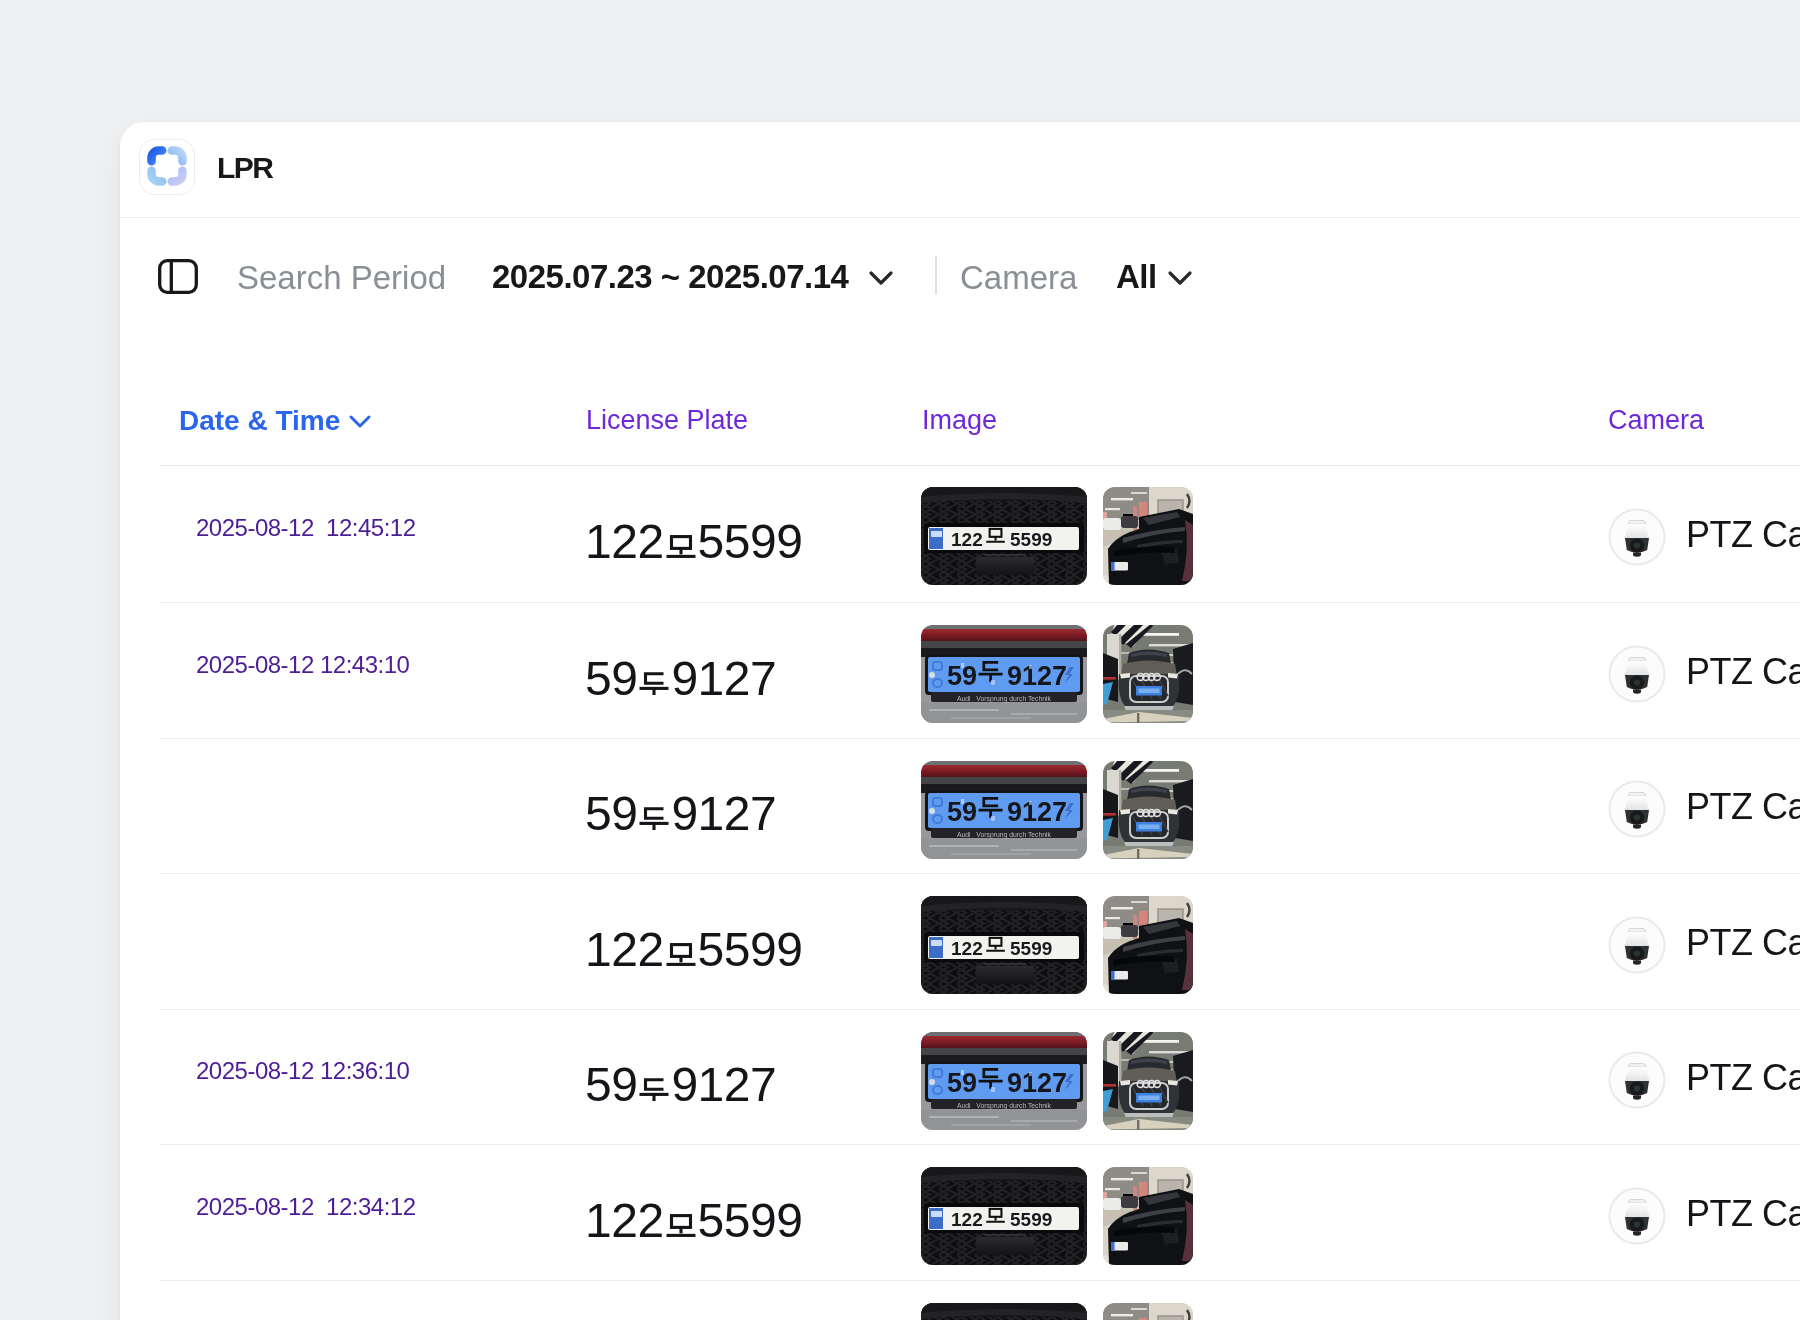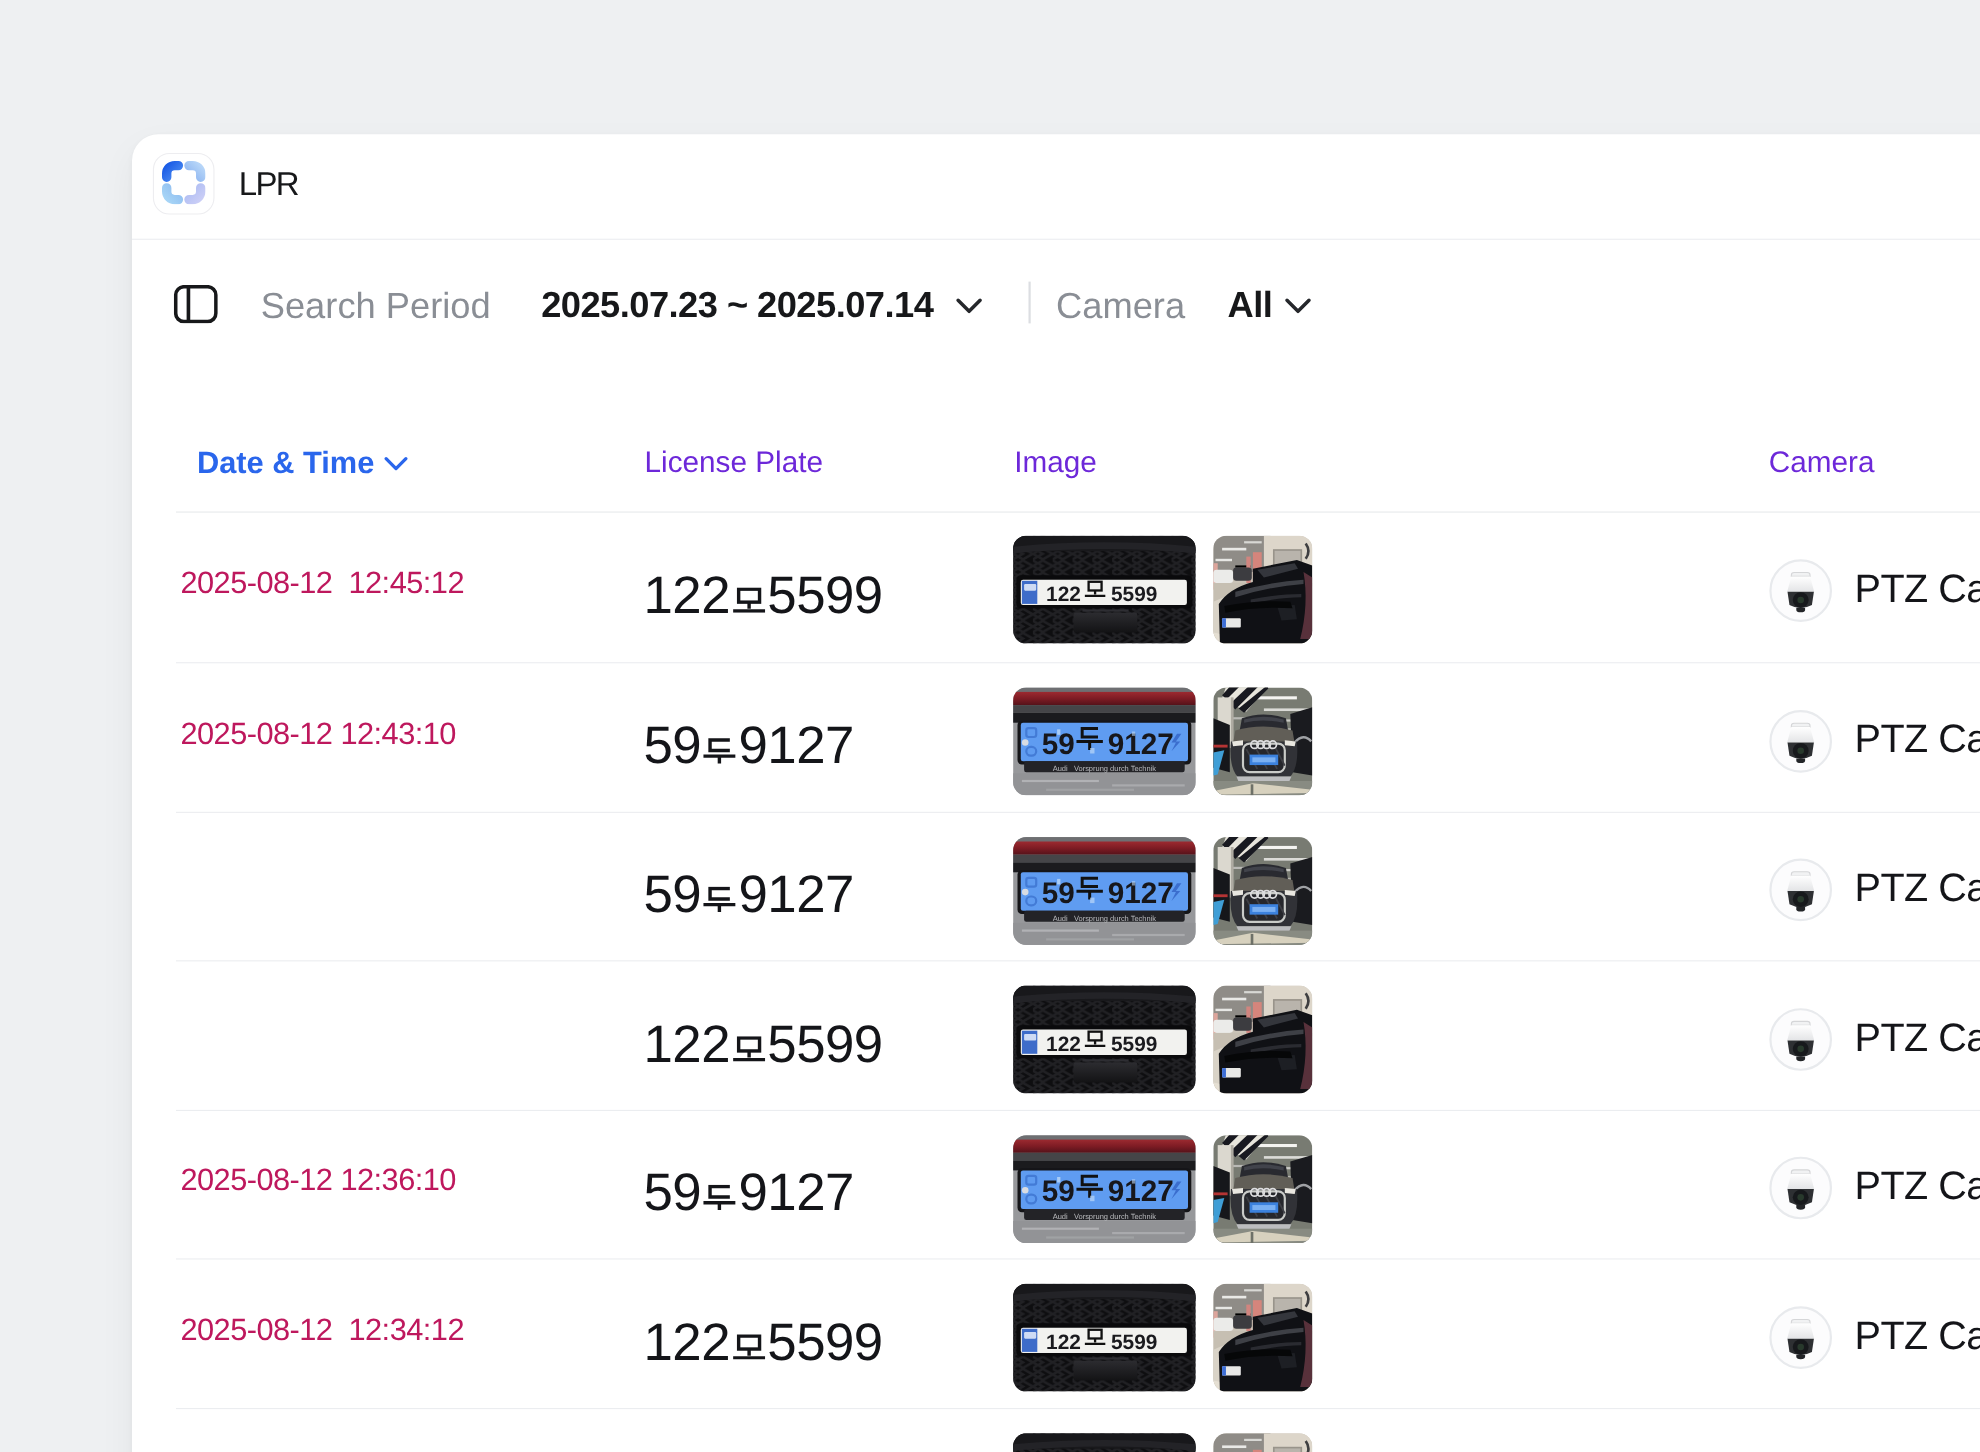--- a/index.html
+++ b/index.html
@@ -2,29 +2,29 @@
 <html><head><meta charset="utf-8">
 <style>
 *{margin:0;padding:0;box-sizing:border-box}
 html,body{width:1800px;height:1320px;overflow:hidden}
 body{background:#eef0f2;font-family:"Liberation Sans",sans-serif;position:relative}
 .card{position:absolute;left:120px;top:122px;width:1740px;height:1260px;background:#fff;
  border-radius:24px 0 0 0;box-shadow:0 2px 6px rgba(20,24,40,.04),0 14px 34px rgba(20,24,40,.05)}
 .abs{position:absolute}
 .hdr{position:absolute;left:0;top:0;width:100%;height:96px;border-bottom:1.5px solid #ebedf0}
 .appicon{position:absolute;left:19px;top:17px;width:56px;height:56px;border:1.5px solid #ededf0;border-radius:15px;background:#fff}
-.lpr{position:absolute;left:97px;top:29px;font-size:30px;font-weight:normal;color:#17181a;letter-spacing:-1.5px}
+.lpr{position:absolute;left:97px;top:29px;font-size:30px;font-weight:bold;color:#17181a;letter-spacing:-1.5px}
 .glabel{font-size:33px;color:#8a8e95}
 .bval{font-size:33px;font-weight:bold;color:#17181a;letter-spacing:-.5px}
 .vdiv{position:absolute;width:2px;background:#dcdee2}
 .th{position:absolute;font-size:27px;color:#6d28d9}
 .thblue{position:absolute;font-size:28px;font-weight:bold;color:#2a66ec}
 .row{position:absolute;left:0;width:100%}
 .sep2{position:absolute;left:40px;right:0;bottom:0;height:0;border-bottom:1.5px solid #ebedf0}
-.dt{position:absolute;left:44px;font-size:28px;color:#be185d;letter-spacing:-.5px}
+.dt{position:absolute;left:76px;font-size:24px;color:#4c1d95;letter-spacing:-.5px}
 .pl{position:absolute;left:465px;font-size:48px;color:#141519;letter-spacing:-.5px}
 .ptz{position:absolute;left:1566px;font-size:36px;color:#141519;letter-spacing:-.5px;white-space:nowrap}
 .t1{position:absolute;left:801px;top:22px}
 .t2{position:absolute;left:983px;top:22px}
 .camc{position:absolute;left:1488px}
 </style></head><body>
 <svg width="0" height="0" style="position:absolute">
 <defs>
 <linearGradient id="gTL" x1="0" y1="0" x2="1" y2="1">
         <stop offset="0" stop-color="#1c5de6"></stop>

